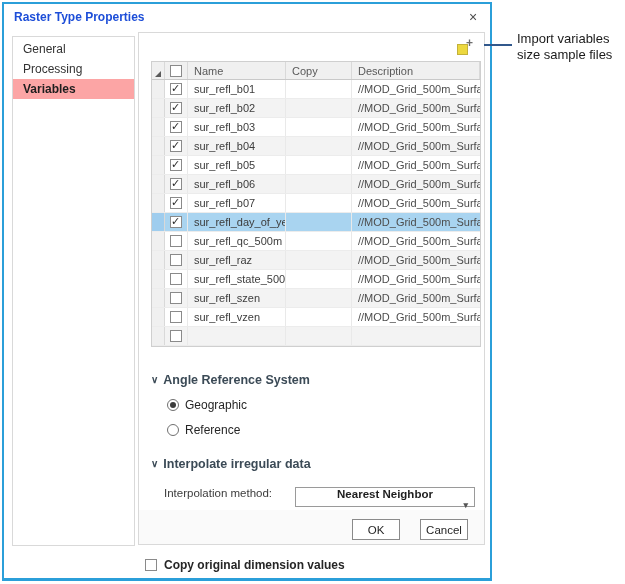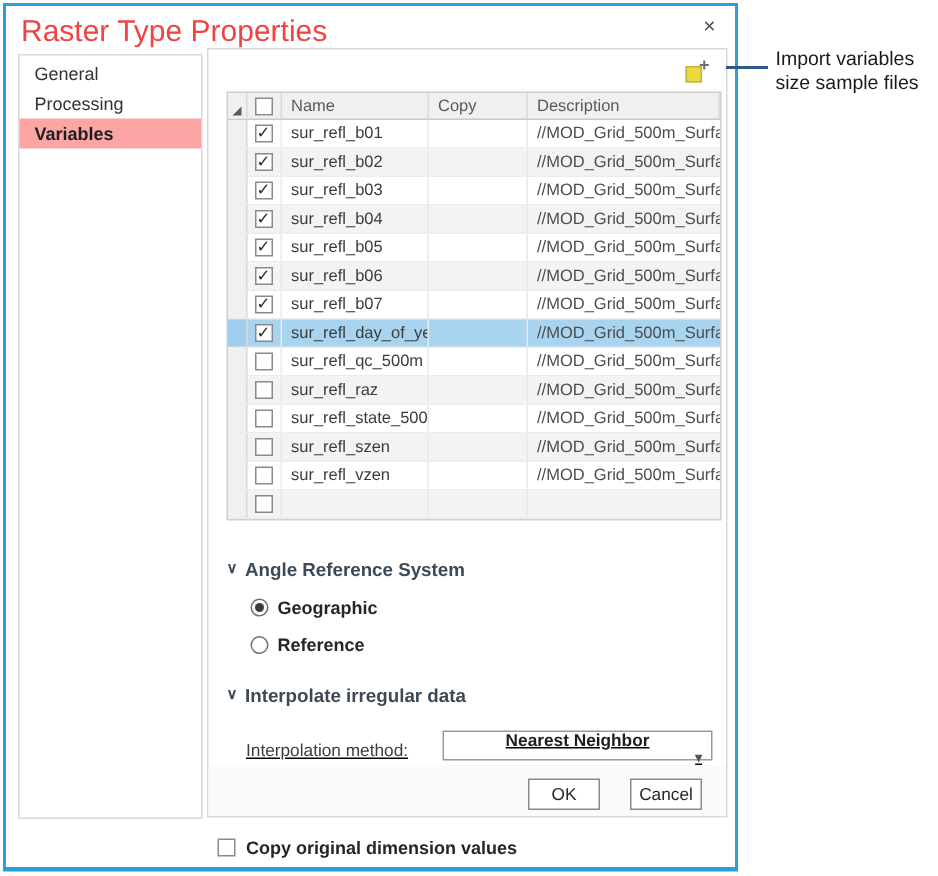--- a/index.html
+++ b/index.html
@@ -4,21 +4,21 @@
 <style>
   * { margin:0; padding:0; box-sizing:border-box; }
   html,body { width:625px; height:584px; background:#ffffff;
     font-family:"Liberation Sans", sans-serif; overflow:hidden; }
   .canvas { position:relative; width:625px; height:584px; background:#fff; }
 
   
   .dialog { position:absolute; left:2px; top:2px; width:490px; height:579px;
     background:#fff; border:2px solid #2b9fd9; border-bottom-width:3px; }
   .titlebar { position:relative; height:28px; }
-  .title { position:absolute; left:10px; top:6px; font-size:20px; color:#ef4444; }
+  .title { position:absolute; left:10px; top:6px; font-size:12px; color:#1d4ed8;font-weight:bold; }
   .close-btn { position:absolute; right:8px; top:4px; width:18px; height:18px;
     font-size:14px; color:#4d4d4d; text-align:center; line-height:18px; cursor:pointer; }
 
   
   .sidebar { position:absolute; left:8px; top:32px; width:123px; height:510px;
     background:#fff; border:1px solid #d9d9d9; padding-top:2px; }
   .side-item { height:20px; line-height:20px; padding-left:10px; font-size:12px;
     color:#333; cursor:pointer; }
   .side-item.sel { background:#fca5a5; font-weight:bold; color:#1e1e1e; }
 
@@ -59,22 +59,22 @@
   
   .options { position:absolute; left:0; top:340px; width:100%; font-size:12px; }
   .sec-head { display:flex; align-items:center; gap:5px; margin:0 0 0 12px;
     font-weight:bold; color:#3b4a56; font-size:12.5px; cursor:pointer; }
   .chev { font-size:10px; color:#3b4a56; transform:translateY(-1px); }
   .radio-row { display:flex; align-items:center; gap:6px; margin:11px 0 0 28px; cursor:pointer; }
   .radio { width:12px; height:12px; border:1px solid #707070; border-radius:50%;
     background:#fff; position:relative; }
   .radio.on::after { content:""; position:absolute; left:2px; top:2px; width:6px;
     height:6px; border-radius:50%; background:#3b3b3b; }
-  .radio-lbl { font-weight:700; color:#262626; }
-  .form-row { display:flex; align-items:flex-end; margin:14px 0 0 25px;text-decoration:underline; }
+  .radio-lbl { font-weight:400; color:#262626; }
+  .form-row { display:flex; align-items:flex-start; margin:14px 0 0 25px; }
   .form-lbl { width:131px; color:#3c3c3c; font-size:11.5px; }
   .dropdown { width:180px; height:20px; border:1px solid #9a9a9a; background:#fff;
     display:flex; align-items:center; padding:0 6px; font-weight:bold; color:#1e1e1e;
     font-size:11.5px; cursor:pointer;flex-direction:column; }
   .dd-caret { margin-left:auto; font-size:9px; color:#555; }
   .txt-input { width:180px; height:20px; border:1px solid #9a9a9a; background:#fff;
     padding:0 6px; font-weight:bold; color:#1e1e1e; font-size:11.5px;
     font-family:"Liberation Sans", sans-serif; }
   .copy-row { display:flex; align-items:center; gap:7px; margin:17px 0 0 6px; cursor:pointer; }
   .copy-lbl { font-weight:600; color:#262626; font-size:12px; }

